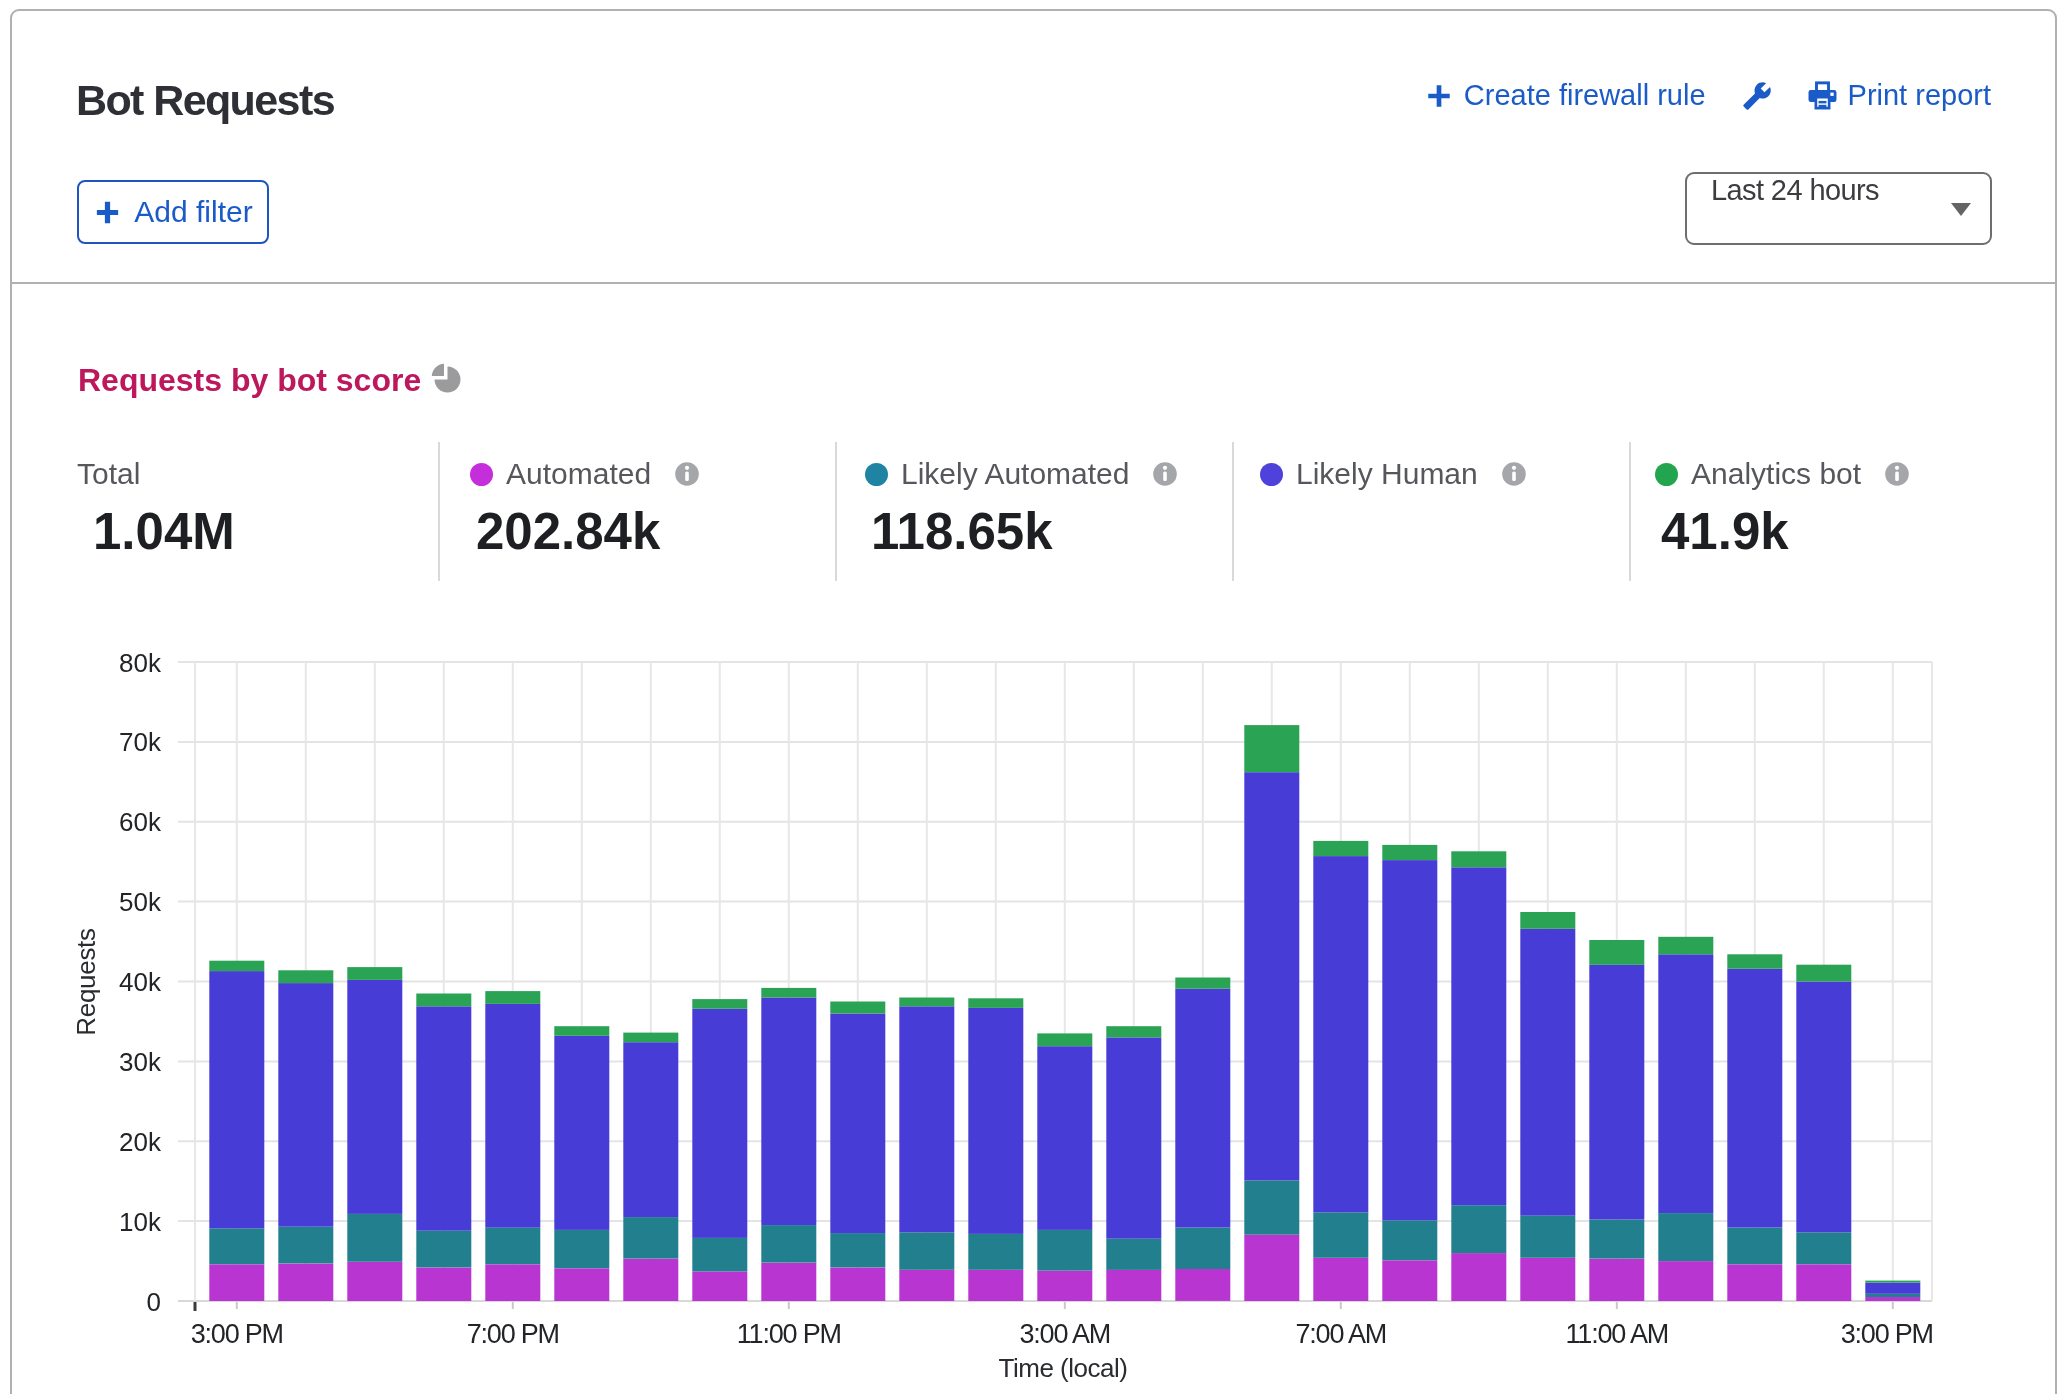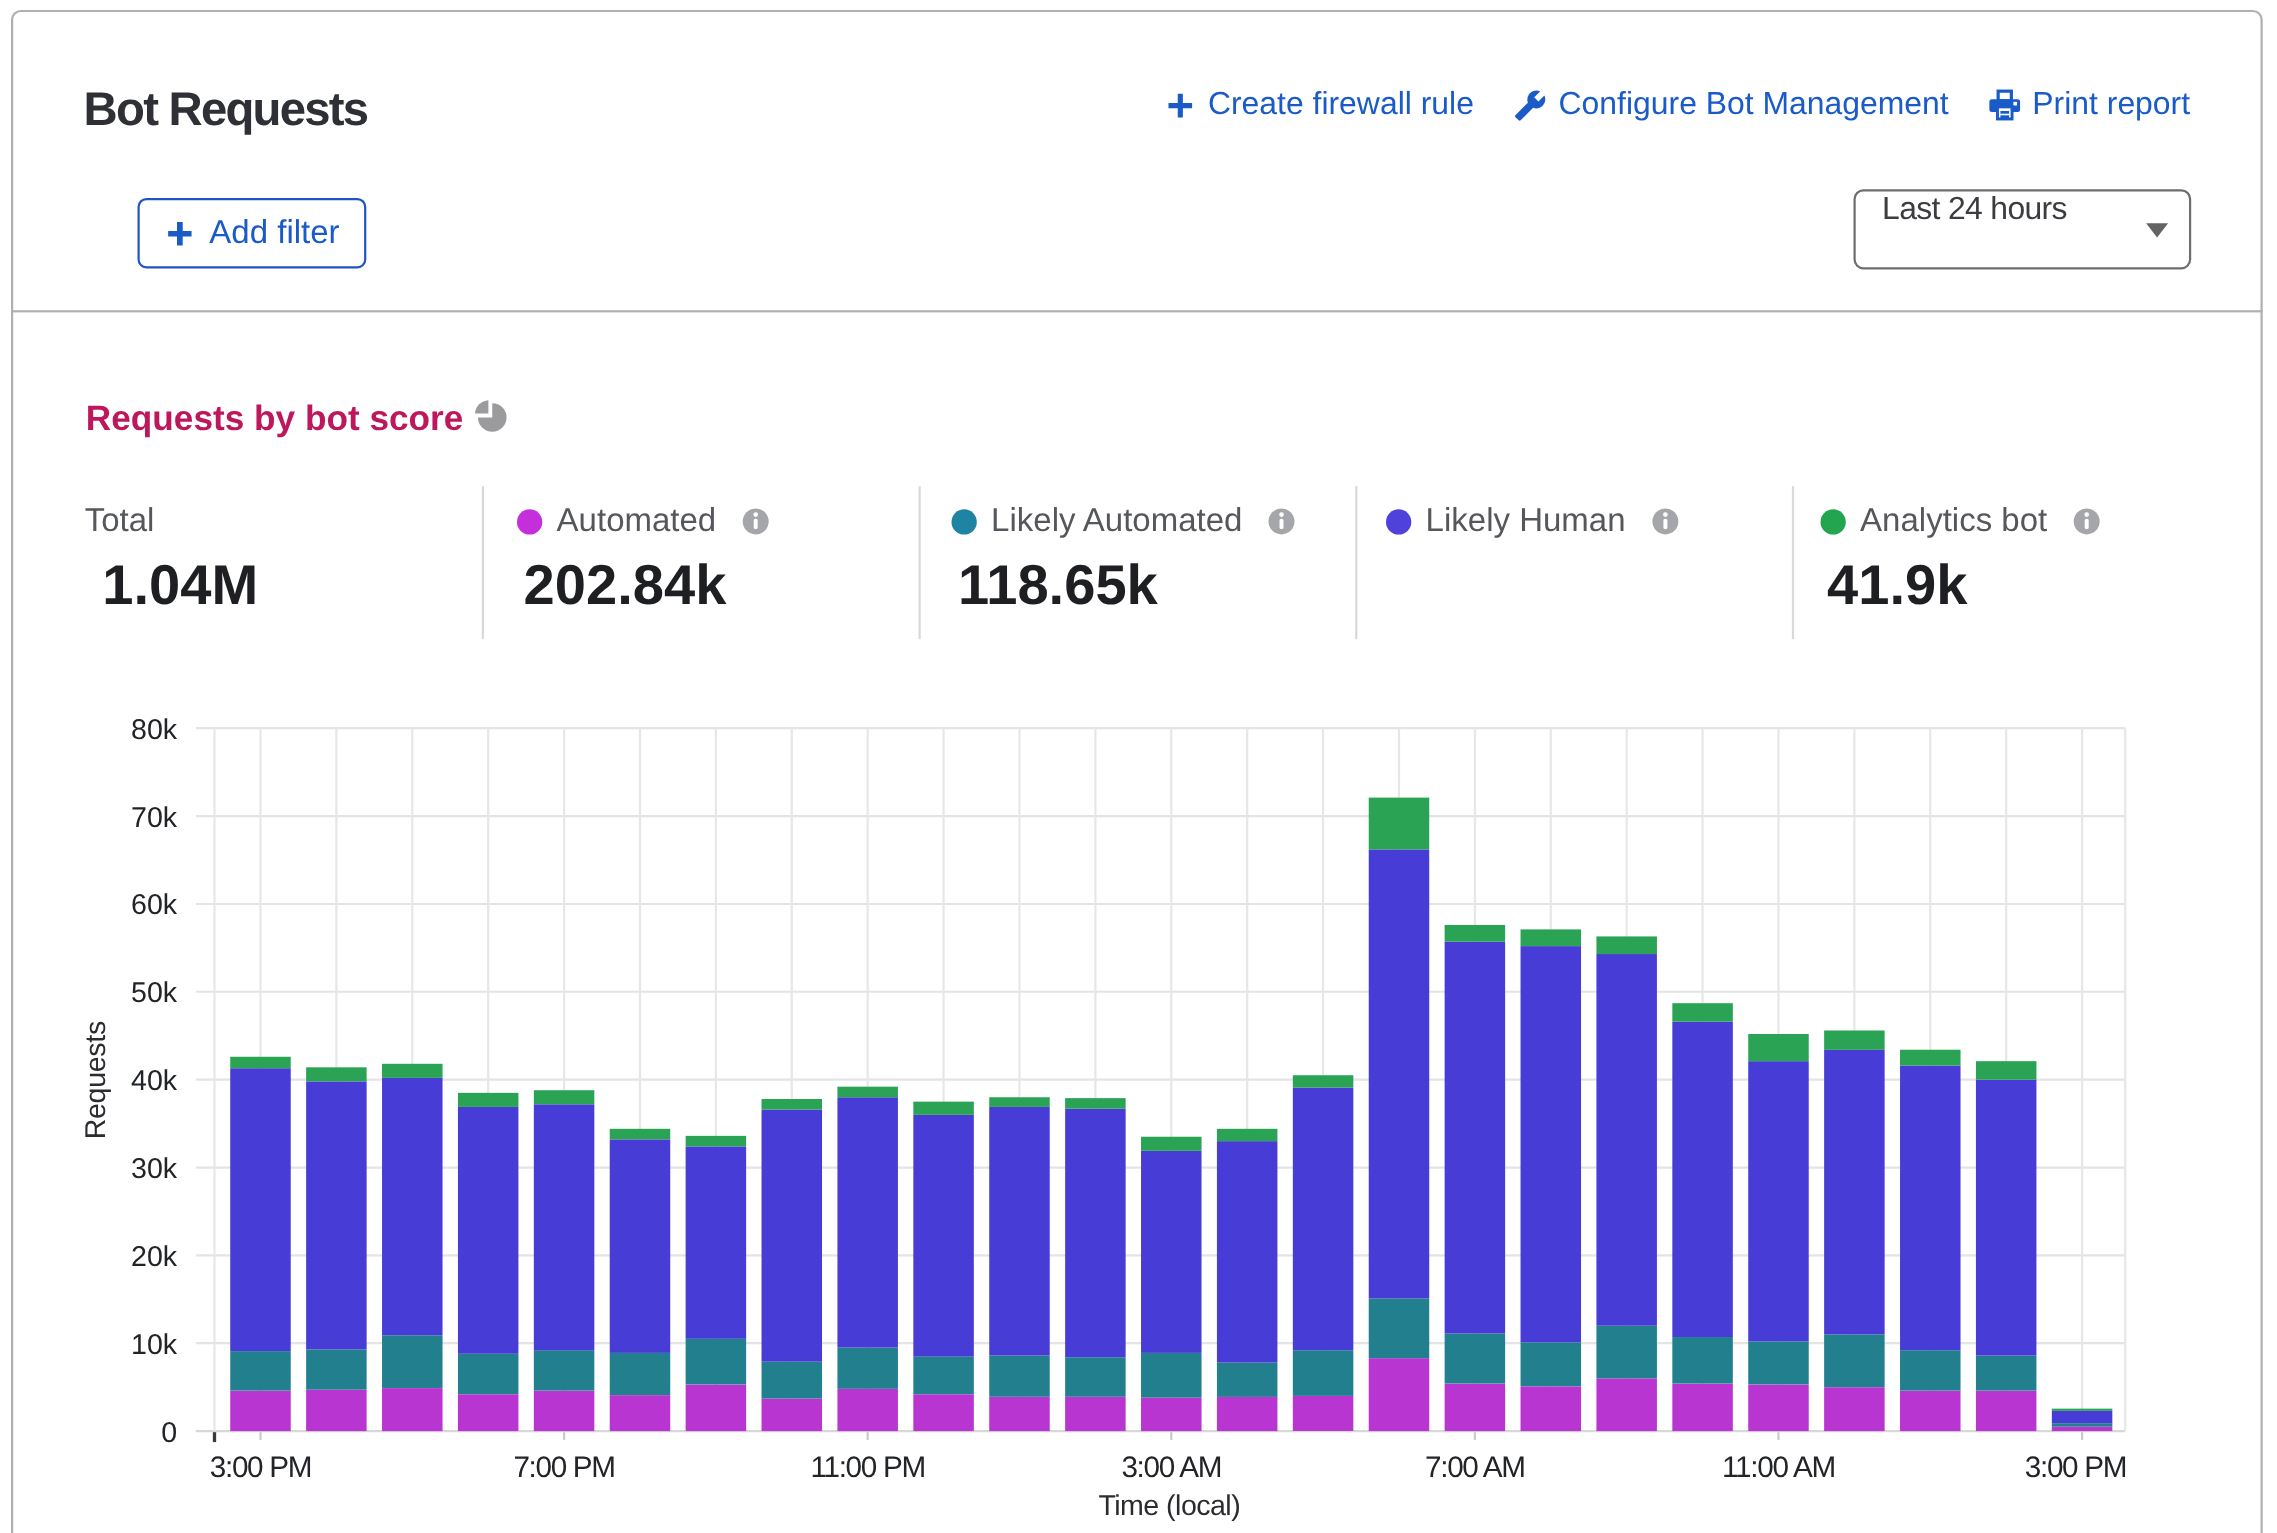--- a/index.html
+++ b/index.html
@@ -3,23 +3,23 @@
 <meta charset="utf-8">
 <style>
 * { margin:0; padding:0; box-sizing:border-box; }
 html,body { width:2070px; height:1394px; background:#fff; font-family:"Liberation Sans", sans-serif; overflow:hidden; }
 .page { position:absolute; left:10px; top:9px; width:2047px; height:1420px;
   border:2px solid #b0b0b0; border-radius:9px 9px 0 0; background:#fff; }
 .divider { position:absolute; left:10px; top:282px; width:2047px; height:0; border-top:2px solid #b0b0b0; }
 .h1 { position:absolute; left:76px; top:76px; font-size:43px; font-weight:700; color:#2e3035; letter-spacing:-1.6px; }
 .links { position:absolute; top:79px; right:79px; display:flex; align-items:center; gap:36px; }
 .link { display:flex; align-items:center; gap:11px; color:#1a5bc8; font-size:29px; }
-.btn { position:absolute; left:77px; top:180px; width:208px; height:64px; border:2.5px solid #1f55c0;
+.btn { position:absolute; left:77px; top:180px; width:192px; height:64px; border:2.5px solid #1f55c0;
   border-radius:8px; display:flex; align-items:center; justify-content:center; gap:12px;
-  color:#1a5bc8; font-size:30px;margin-left:48px; }
+  color:#1a5bc8; font-size:30px; }
 .select { position:absolute; left:1685px; top:172px; width:307px; height:73px; border:2px solid #6e6e6e;
   border-radius:9px; display:flex; color:#3b3d40; font-size:29px; letter-spacing:-0.6px; padding-left:24px; }
 .caret { position:absolute; right:19px; top:29px; width:0; height:0;
   border-left:10px solid transparent; border-right:10px solid transparent; border-top:13px solid #646464; }
 .h2 { position:absolute; left:78px; top:362px; font-size:32px; font-weight:700; color:#be185d;
   display:flex; align-items:center; gap:10px; }
 .stat { position:absolute; top:458px; }
 .slab { display:flex; align-items:center; gap:13px; font-size:30px; color:#56575c; height:32px; }
 .stat .slab { margin-left:0; }
 .statfirst .slab { margin-left:0; }
@@ -41,21 +41,20 @@
         <path d="M15 3.5v23M3.5 15h23" stroke="#1a5bc8" stroke-width="5" fill="none"></path>
       </svg>
       <span>Create firewall rule</span>
     </div>
   <div class="link">
       <svg width="30" height="30" viewBox="0 0 24 24">
         <g transform="translate(24,0) scale(-1,1)">
           <path fill="#1a5bc8" d="M22.7 19.0l-9.1-9.1c0.9-2.3 0.4-5-1.5-6.9-2-2-5-2.4-7.4-1.3L9 6 6 9 1.6 4.7C0.4 7.1 0.9 10.1 2.9 12.1c1.9 1.9 4.6 2.4 6.9 1.5l9.1 9.1c0.4 0.4 1 0.4 1.4 0l2.3-2.3c0.5-0.4 0.5-1 0.1-1.4z"></path>
         </g>
       </svg>
-      <span>Configure Bot Management</span>
     </div>
   <div class="link">
       <svg width="29" height="29" viewBox="0 0 28 28">
         <rect x="8.2" y="1.8" width="11.6" height="8.4" fill="none" stroke="#1a5bc8" stroke-width="2.8"></rect>
         <rect x="0.5" y="8.8" width="27" height="11.4" rx="2.2" fill="#1a5bc8"></rect>
         <rect x="21.6" y="11.2" width="3.2" height="3.2" fill="#fff"></rect>
         <rect x="7.6" y="15.6" width="12.8" height="10.6" fill="#fff" stroke="#1a5bc8" stroke-width="2.6"></rect>
         <rect x="10.2" y="19.2" width="7.6" height="2.4" fill="#1a5bc8"></rect>
         <rect x="10.2" y="23.0" width="7.6" height="2.4" fill="#1a5bc8"></rect>
       </svg>

